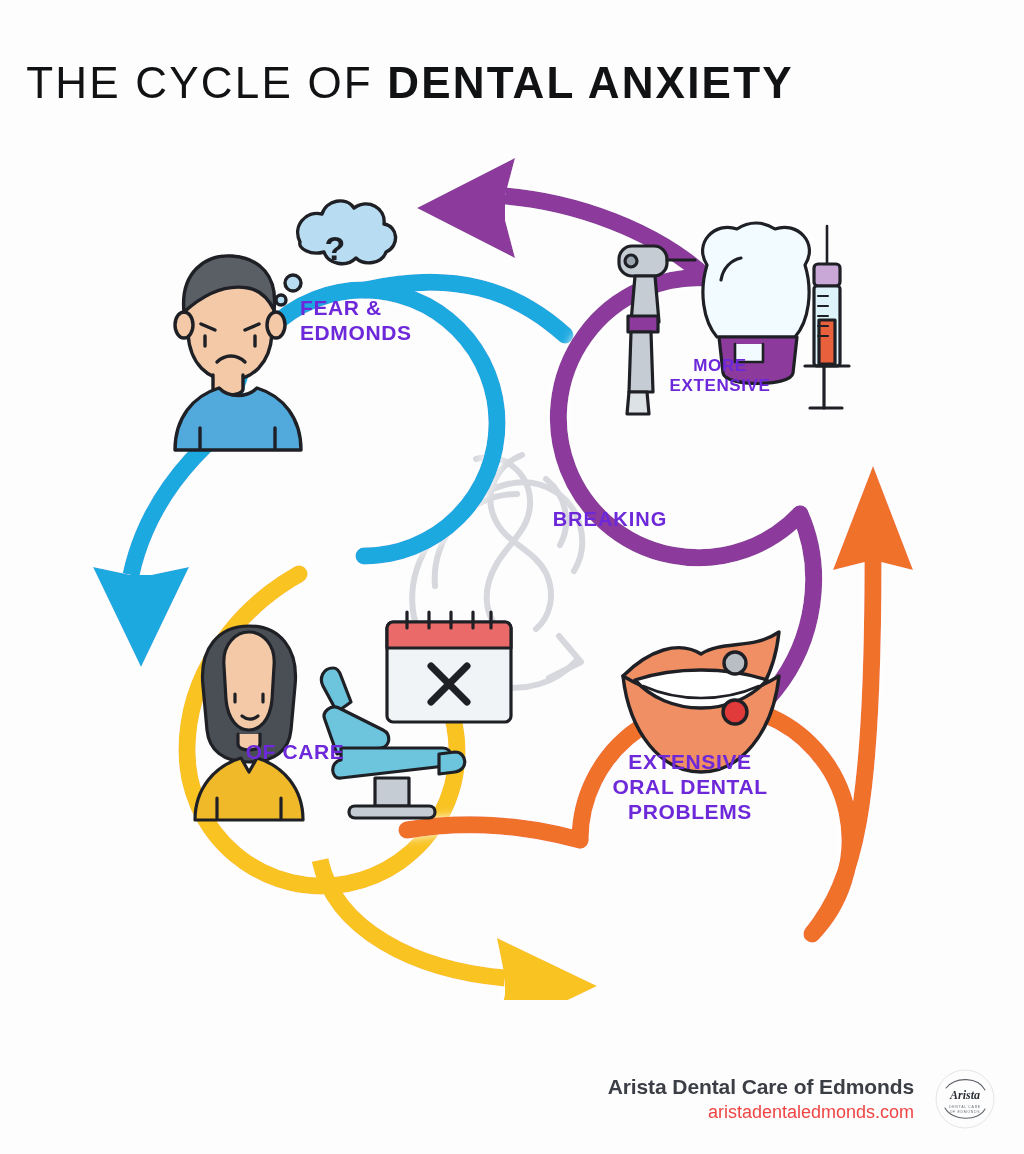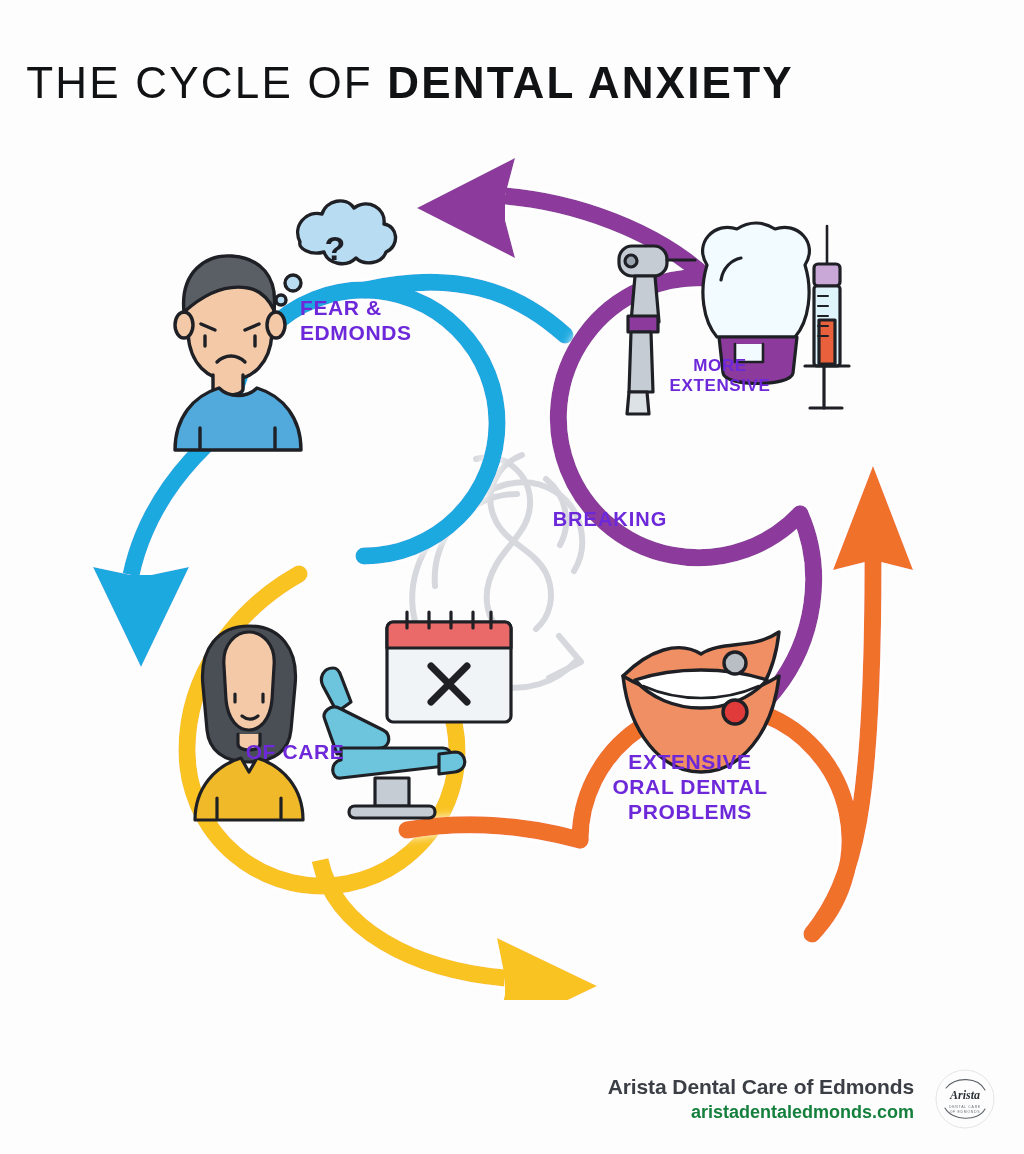--- a/index.html
+++ b/index.html
@@ -40,21 +40,21 @@
   
   .footer{
     position:absolute; right:28px; bottom:24px;
     display:flex; align-items:center; gap:20px;
   }
   .footer-text{ text-align:right; }
   .brand{
     font-size:21px; font-weight:700; color:#3b3f45; letter-spacing:-0.1px;
   }
   .site{
-    font-size:18px; font-weight:700; color:#15803d; margin-top:3px;
+    font-size:18px; font-weight:400; color:#ef4444; margin-top:3px;
   }
   .logo-badge{ width:62px; height:62px; }
 </style>
 </head>
 <body>
 
 <div id="stage">
 
   <div class="title">
     <span class="thin">THE CYCLE OF </span><span class="bold">DENTAL ANXIETY</span>

